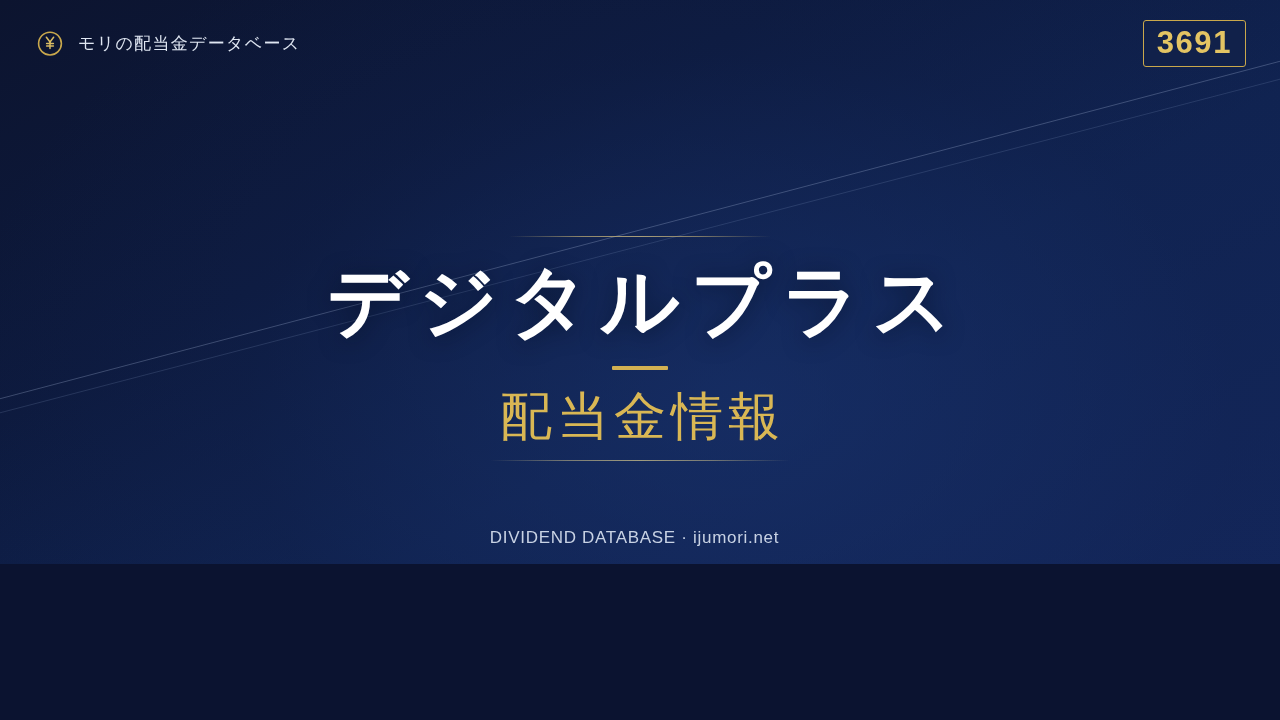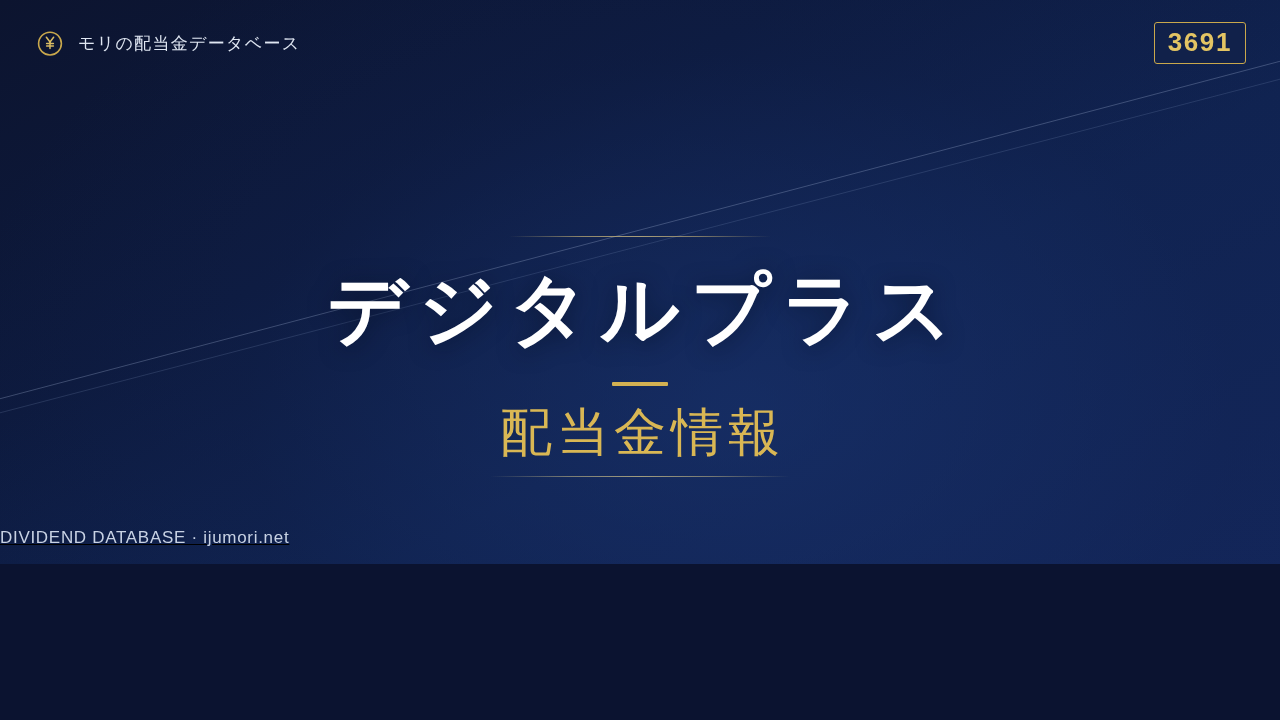--- a/index.html
+++ b/index.html
@@ -63,21 +63,21 @@
     letter-spacing: 1.3px;
     color: #dfe6f2;
     white-space: nowrap;
   }
 
   .code-badge {
     border: 1.6px solid #c9a84c;
     border-radius: 3px;
     background: rgba(18,33,73,0.72);
     color: #e3c463;
-    font-size: 26px;
+    font-size: 31px;
     font-weight: bold;
     letter-spacing: 1.6px;
     line-height: 1;
     padding: 6px 13px 8px 13px;
     box-sizing: border-box;
   }
 
   
   .center {
     position: absolute;
@@ -105,21 +105,21 @@
     width: 300px;
     background: linear-gradient(90deg,
       rgba(175,165,125,0) 0%,
       rgba(196,184,134,0.58) 26%,
       rgba(214,200,140,0.72) 50%,
       rgba(196,184,134,0.55) 74%,
       rgba(175,165,125,0) 100%);
   }
 
   .company-title {
-    margin: 12px;
+    margin: 4px;
     padding-top: 20px;
     font-size: 78px;
     font-weight: bold;
     line-height: 1.04;
     color: #ffffff;
     letter-spacing: 11px;
     text-indent: 11px;
     white-space: nowrap;
     text-shadow: 0 2px 22px rgba(6,12,30,0.55);
   }
@@ -142,21 +142,21 @@
     text-indent: 5px;
     white-space: nowrap;
   }
 
   
   .footer {
     position: absolute;
     left: 0;
     right: 11px;
     bottom: 16px;
-    text-decoration: underline;
+    text-align: center;
   }
   .footer-text {
     font-size: 17px;
     letter-spacing: 0.7px;
     color: #c8d2e4;
     white-space: nowrap;
   }
 </style>
 </head>
 <body>

